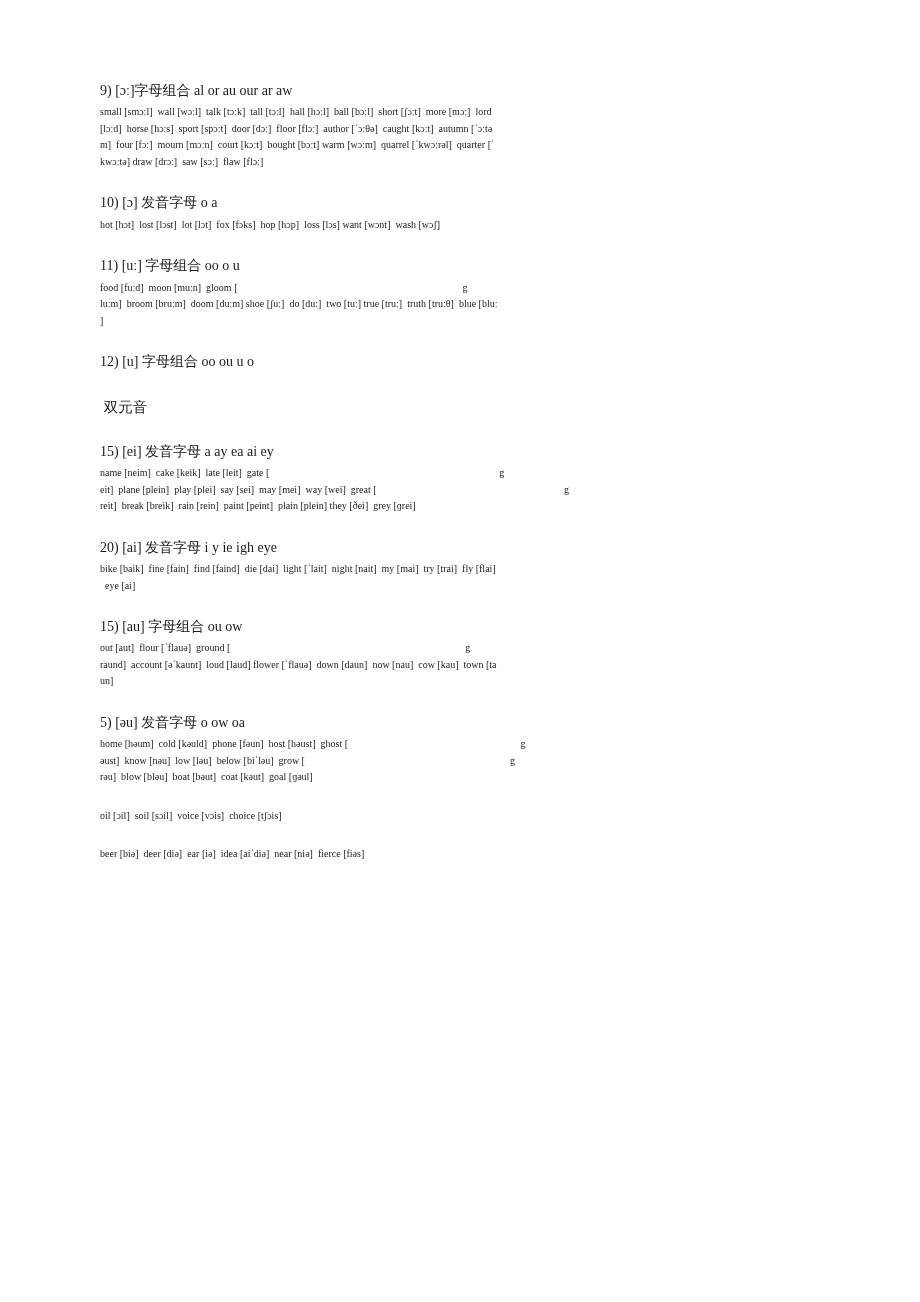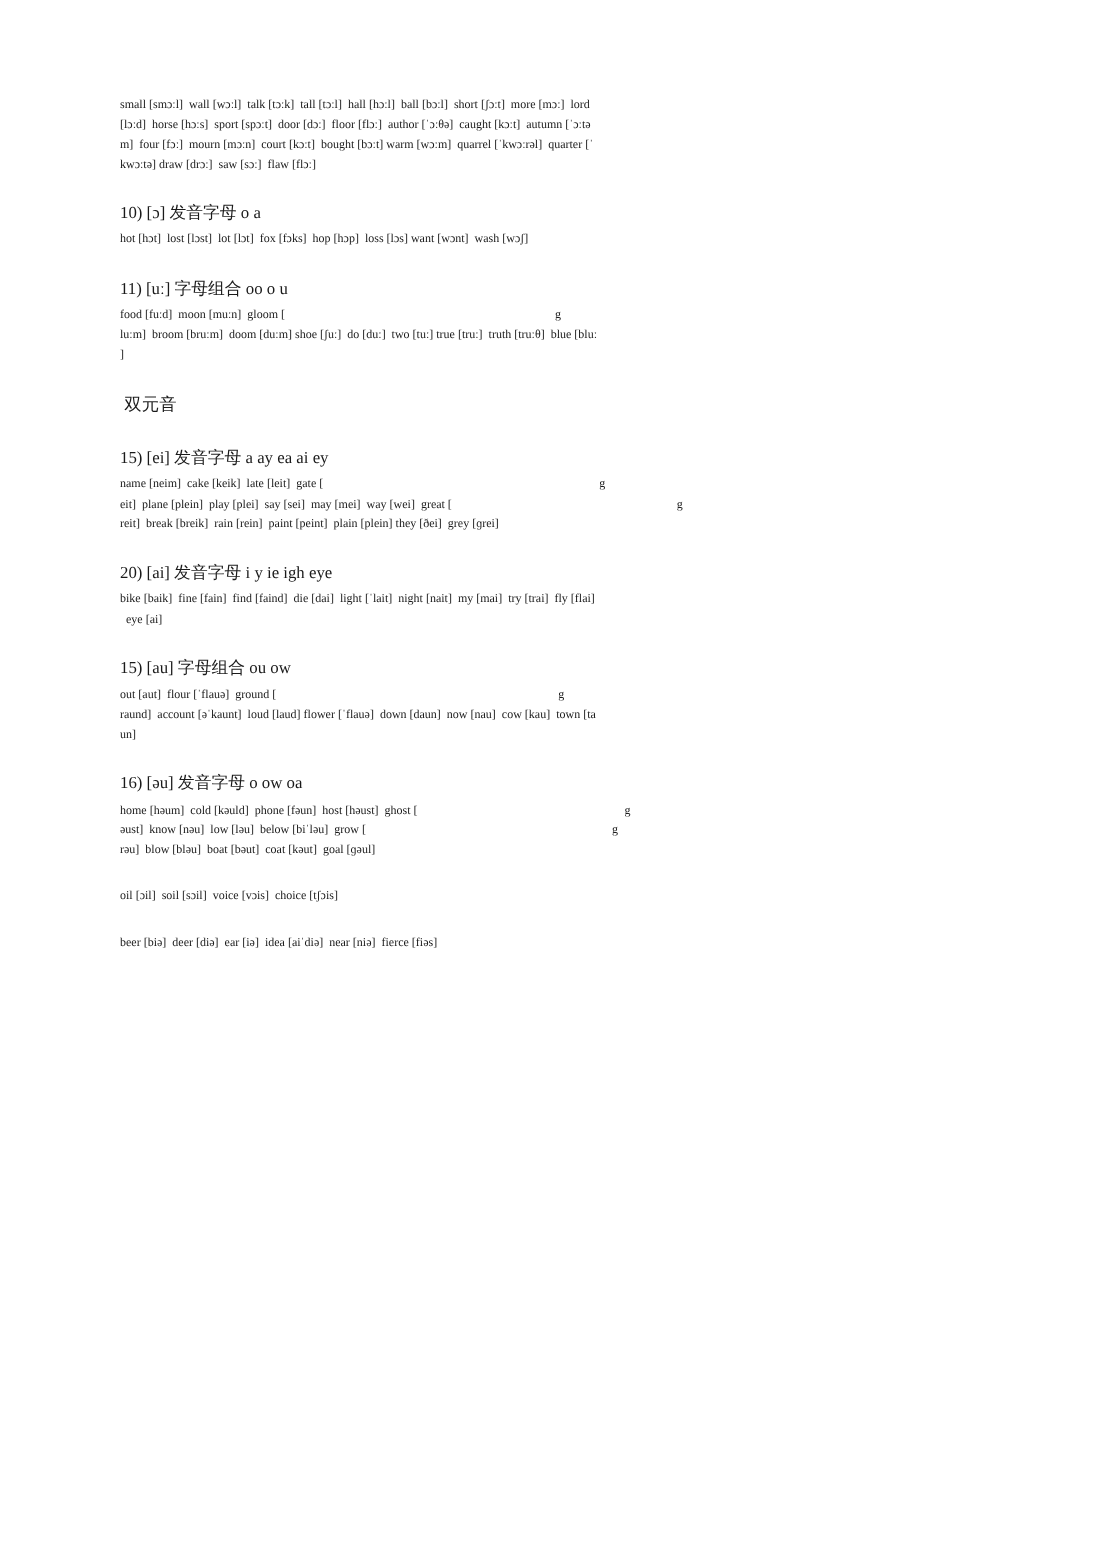--- a/index.html
+++ b/index.html
@@ -33,20 +33,21 @@
       margin-bottom: 2px;
       margin-top: 4px;
     }
   </style>
 </head>
 <body>
 
 <div>
 
   <div class="section">
+    <div class="section-title">9) [ɔː]字母组合 al or au our ar aw</div>
     <div class="section-content">
       small [smɔːl]&nbsp; wall [wɔːl]&nbsp; talk [tɔːk]&nbsp; tall [tɔːl]&nbsp; hall [hɔːl]&nbsp; ball [bɔːl]&nbsp; short [ʃɔːt]&nbsp; more [mɔː]&nbsp; lord<br>
       [lɔːd]&nbsp; horse [hɔːs]&nbsp; sport [spɔːt]&nbsp; door [dɔː]&nbsp; floor [flɔː]&nbsp; author [ˈɔːθə]&nbsp; caught [kɔːt]&nbsp; autumn [ˈɔːtə<br>
       m]&nbsp; four [fɔː]&nbsp; mourn [mɔːn]&nbsp; court [kɔːt]&nbsp; bought [bɔːt] warm [wɔːm]&nbsp; quarrel [ˈkwɔːrəl]&nbsp; quarter [ˈ<br>
       kwɔːtə] draw [drɔː]&nbsp; saw [sɔː]&nbsp; flaw [flɔː]
     </div>
   </div>
 
   <div class="section">
     <div class="section-title">10) [ɔ] 发音字母 o a</div>
@@ -58,20 +59,21 @@
   <div class="section">
     <div class="section-title">11) [uː] 字母组合 oo o u</div>
     <div class="section-content">
       food [fuːd]&nbsp; moon [muːn]&nbsp; gloom [&nbsp;&nbsp;&nbsp;&nbsp;&nbsp;&nbsp;&nbsp;&nbsp;&nbsp;&nbsp;&nbsp;&nbsp;&nbsp;&nbsp;&nbsp;&nbsp;&nbsp;&nbsp;&nbsp;&nbsp;&nbsp;&nbsp;&nbsp;&nbsp;&nbsp;&nbsp;&nbsp;&nbsp;&nbsp;&nbsp;&nbsp;&nbsp;&nbsp;&nbsp;&nbsp;&nbsp;&nbsp;&nbsp;&nbsp;&nbsp;&nbsp;&nbsp;&nbsp;&nbsp;&nbsp;&nbsp;&nbsp;&nbsp;&nbsp;&nbsp;&nbsp;&nbsp;&nbsp;&nbsp;&nbsp;&nbsp;&nbsp;&nbsp;&nbsp;&nbsp;&nbsp;&nbsp;&nbsp;&nbsp;&nbsp;&nbsp;&nbsp;&nbsp;&nbsp;&nbsp;&nbsp;&nbsp;&nbsp;&nbsp;&nbsp;&nbsp;&nbsp;&nbsp;&nbsp;&nbsp;&nbsp;&nbsp;&nbsp;&nbsp;&nbsp;&nbsp;&nbsp;&nbsp;&nbsp;&nbsp;g<br>
       luːm]&nbsp; broom [bruːm]&nbsp; doom [duːm] shoe [ʃuː]&nbsp; do [duː]&nbsp; two [tuː] true [truː]&nbsp; truth [truːθ]&nbsp; blue [bluː<br>
       ]
     </div>
   </div>
 
   <div class="section">
+    <div class="section-title">12) [u] 字母组合 oo ou u o</div>
   </div>
 
   <div class="section">
     <div class="subsection-title">&nbsp;双元音</div>
   </div>
 
   <div class="section">
     <div class="section-title">15) [ei] 发音字母 a ay ea ai ey</div>
     <div class="section-content">
       name [neim]&nbsp; cake [keik]&nbsp; late [leit]&nbsp; gate [&nbsp;&nbsp;&nbsp;&nbsp;&nbsp;&nbsp;&nbsp;&nbsp;&nbsp;&nbsp;&nbsp;&nbsp;&nbsp;&nbsp;&nbsp;&nbsp;&nbsp;&nbsp;&nbsp;&nbsp;&nbsp;&nbsp;&nbsp;&nbsp;&nbsp;&nbsp;&nbsp;&nbsp;&nbsp;&nbsp;&nbsp;&nbsp;&nbsp;&nbsp;&nbsp;&nbsp;&nbsp;&nbsp;&nbsp;&nbsp;&nbsp;&nbsp;&nbsp;&nbsp;&nbsp;&nbsp;&nbsp;&nbsp;&nbsp;&nbsp;&nbsp;&nbsp;&nbsp;&nbsp;&nbsp;&nbsp;&nbsp;&nbsp;&nbsp;&nbsp;&nbsp;&nbsp;&nbsp;&nbsp;&nbsp;&nbsp;&nbsp;&nbsp;&nbsp;&nbsp;&nbsp;&nbsp;&nbsp;&nbsp;&nbsp;&nbsp;&nbsp;&nbsp;&nbsp;&nbsp;&nbsp;&nbsp;&nbsp;&nbsp;&nbsp;&nbsp;&nbsp;&nbsp;&nbsp;&nbsp;&nbsp;&nbsp;g<br>
@@ -91,21 +93,21 @@
   <div class="section">
     <div class="section-title">15) [au] 字母组合 ou ow</div>
     <div class="section-content">
       out [aut]&nbsp; flour [ˈflauə]&nbsp; ground [&nbsp;&nbsp;&nbsp;&nbsp;&nbsp;&nbsp;&nbsp;&nbsp;&nbsp;&nbsp;&nbsp;&nbsp;&nbsp;&nbsp;&nbsp;&nbsp;&nbsp;&nbsp;&nbsp;&nbsp;&nbsp;&nbsp;&nbsp;&nbsp;&nbsp;&nbsp;&nbsp;&nbsp;&nbsp;&nbsp;&nbsp;&nbsp;&nbsp;&nbsp;&nbsp;&nbsp;&nbsp;&nbsp;&nbsp;&nbsp;&nbsp;&nbsp;&nbsp;&nbsp;&nbsp;&nbsp;&nbsp;&nbsp;&nbsp;&nbsp;&nbsp;&nbsp;&nbsp;&nbsp;&nbsp;&nbsp;&nbsp;&nbsp;&nbsp;&nbsp;&nbsp;&nbsp;&nbsp;&nbsp;&nbsp;&nbsp;&nbsp;&nbsp;&nbsp;&nbsp;&nbsp;&nbsp;&nbsp;&nbsp;&nbsp;&nbsp;&nbsp;&nbsp;&nbsp;&nbsp;&nbsp;&nbsp;&nbsp;&nbsp;&nbsp;&nbsp;&nbsp;&nbsp;&nbsp;&nbsp;&nbsp;&nbsp;&nbsp;&nbsp;g<br>
       raund]&nbsp; account [əˈkaunt]&nbsp; loud [laud] flower [ˈflauə]&nbsp; down [daun]&nbsp; now [nau]&nbsp; cow [kau]&nbsp; town [ta<br>
       un]
     </div>
   </div>
 
   <div class="section">
-    <div class="section-title">16) [əu] 发音字母 o ow oa</div>
+    <div class="section-title">5) [əu] 发音字母 o ow oa</div>
     <div class="section-content">
       home [həum]&nbsp; cold [kəuld]&nbsp; phone [fəun]&nbsp; host [həust]&nbsp; ghost [&nbsp;&nbsp;&nbsp;&nbsp;&nbsp;&nbsp;&nbsp;&nbsp;&nbsp;&nbsp;&nbsp;&nbsp;&nbsp;&nbsp;&nbsp;&nbsp;&nbsp;&nbsp;&nbsp;&nbsp;&nbsp;&nbsp;&nbsp;&nbsp;&nbsp;&nbsp;&nbsp;&nbsp;&nbsp;&nbsp;&nbsp;&nbsp;&nbsp;&nbsp;&nbsp;&nbsp;&nbsp;&nbsp;&nbsp;&nbsp;&nbsp;&nbsp;&nbsp;&nbsp;&nbsp;&nbsp;&nbsp;&nbsp;&nbsp;&nbsp;&nbsp;&nbsp;&nbsp;&nbsp;&nbsp;&nbsp;&nbsp;&nbsp;&nbsp;&nbsp;&nbsp;&nbsp;&nbsp;&nbsp;&nbsp;&nbsp;&nbsp;&nbsp;&nbsp;g<br>
       əust]&nbsp; know [nəu]&nbsp; low [ləu]&nbsp; below [biˈləu]&nbsp; grow [&nbsp;&nbsp;&nbsp;&nbsp;&nbsp;&nbsp;&nbsp;&nbsp;&nbsp;&nbsp;&nbsp;&nbsp;&nbsp;&nbsp;&nbsp;&nbsp;&nbsp;&nbsp;&nbsp;&nbsp;&nbsp;&nbsp;&nbsp;&nbsp;&nbsp;&nbsp;&nbsp;&nbsp;&nbsp;&nbsp;&nbsp;&nbsp;&nbsp;&nbsp;&nbsp;&nbsp;&nbsp;&nbsp;&nbsp;&nbsp;&nbsp;&nbsp;&nbsp;&nbsp;&nbsp;&nbsp;&nbsp;&nbsp;&nbsp;&nbsp;&nbsp;&nbsp;&nbsp;&nbsp;&nbsp;&nbsp;&nbsp;&nbsp;&nbsp;&nbsp;&nbsp;&nbsp;&nbsp;&nbsp;&nbsp;&nbsp;&nbsp;&nbsp;&nbsp;&nbsp;&nbsp;&nbsp;&nbsp;&nbsp;&nbsp;&nbsp;&nbsp;&nbsp;&nbsp;&nbsp;&nbsp;&nbsp;g<br>
       rəu]&nbsp; blow [bləu]&nbsp; boat [bəut]&nbsp; coat [kəut]&nbsp; goal [ɡəul]
     </div>
   </div>
 
   <div class="section">
     <div class="section-content">
       oil [ɔil]&nbsp; soil [sɔil]&nbsp; voice [vɔis]&nbsp; choice [tʃɔis]

